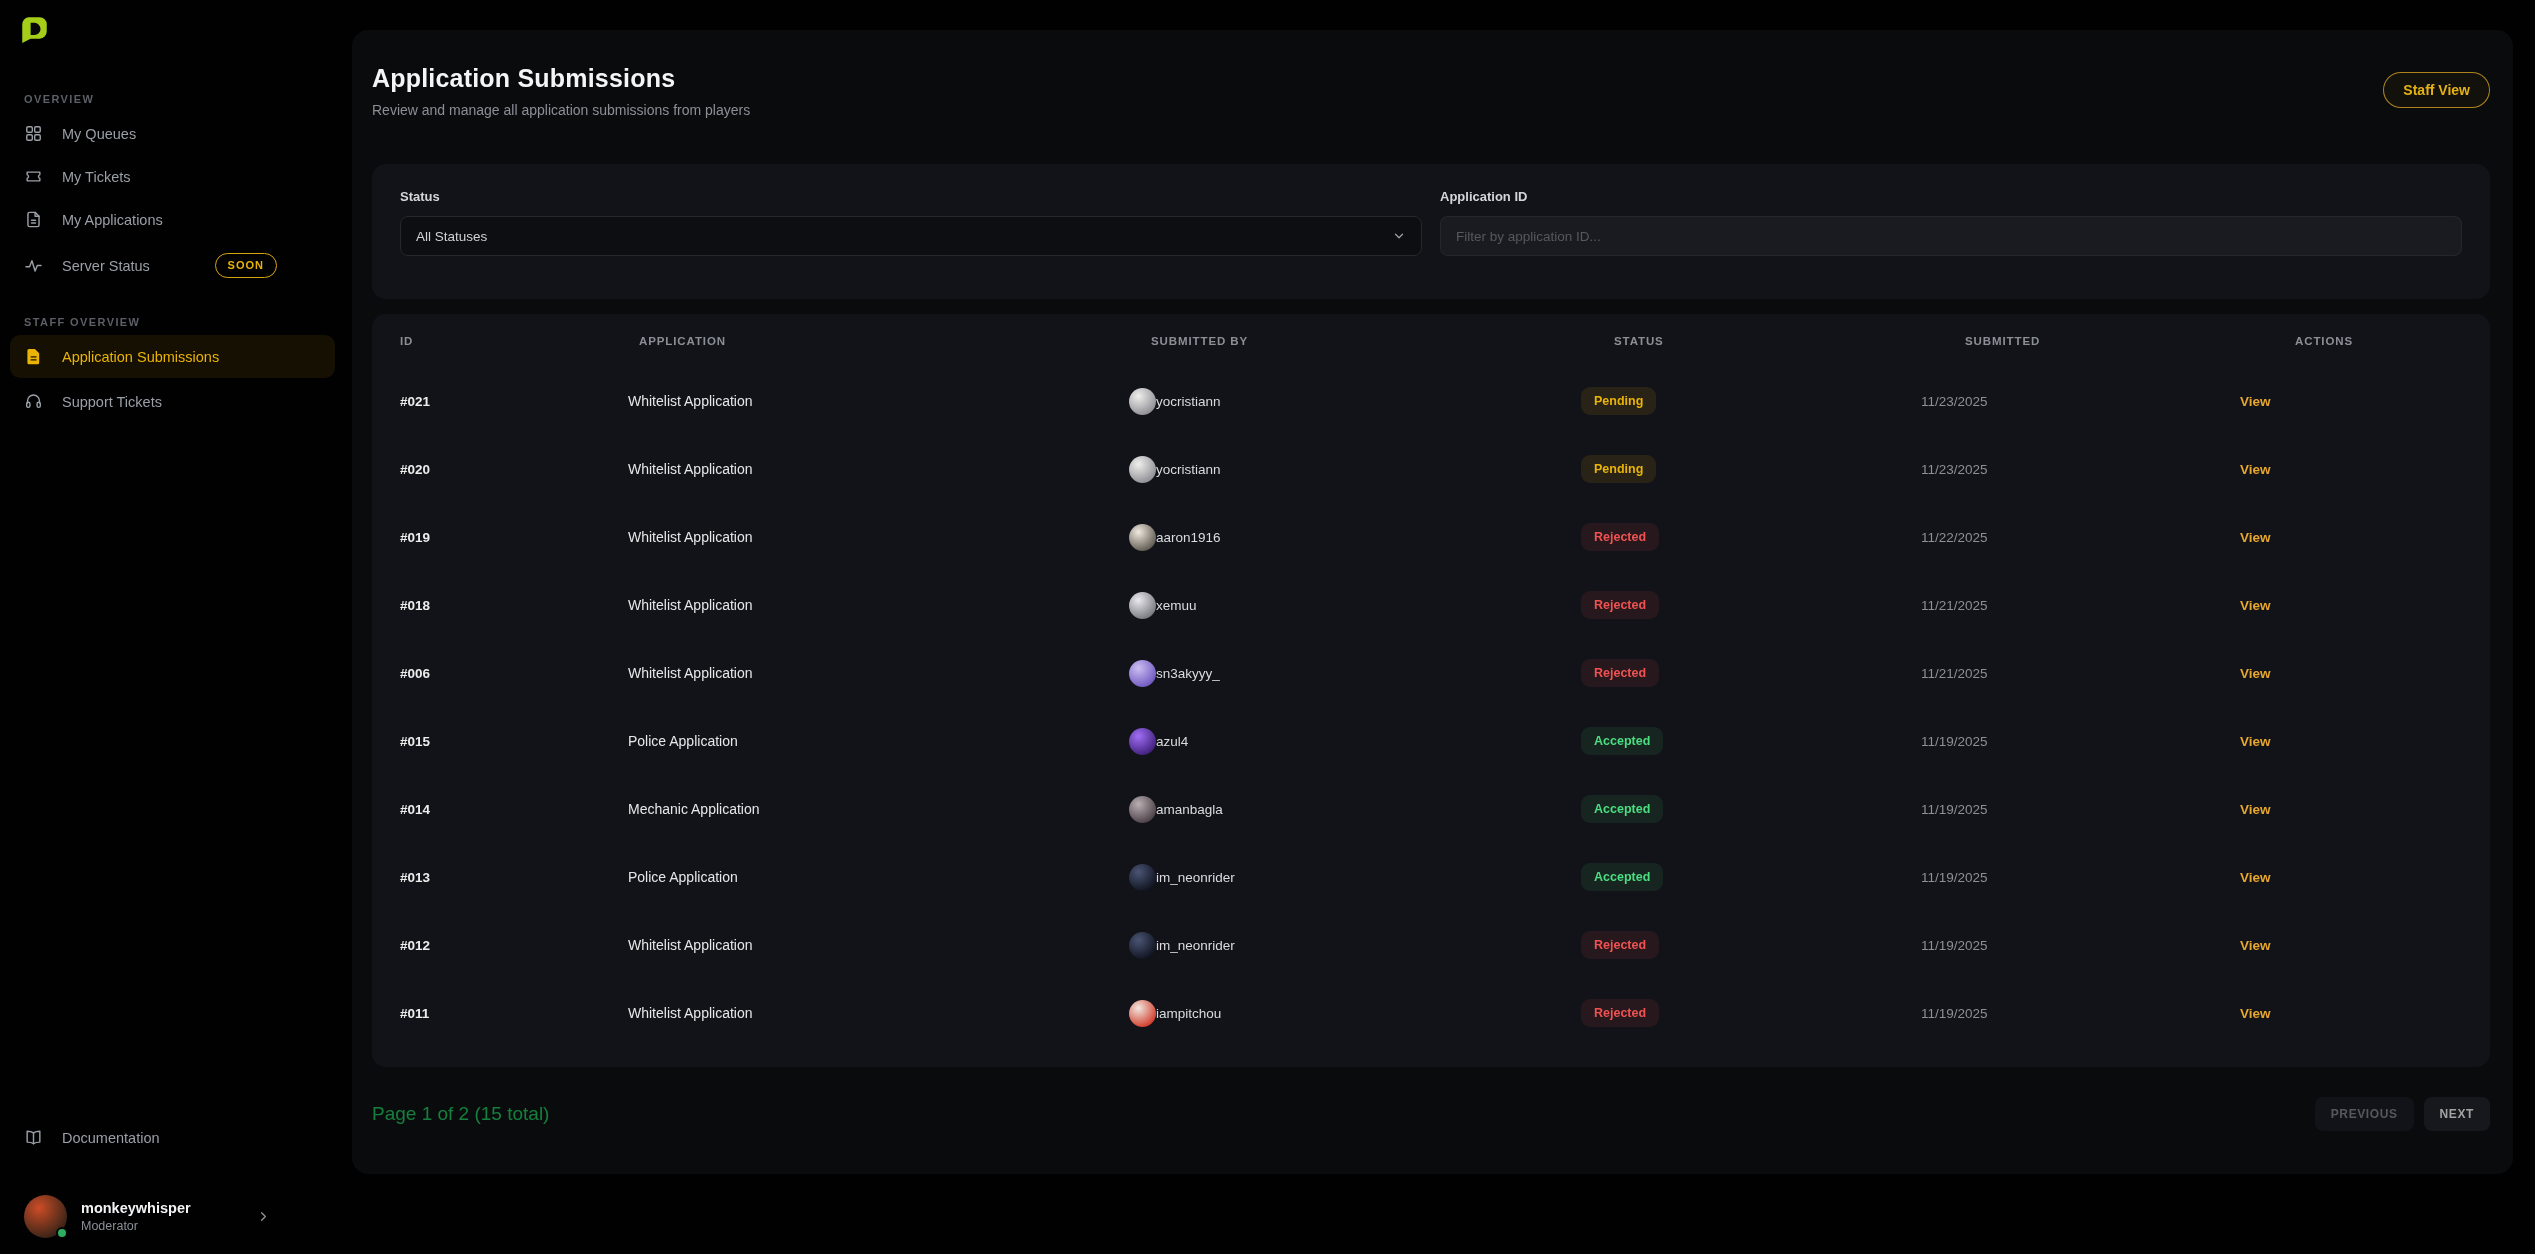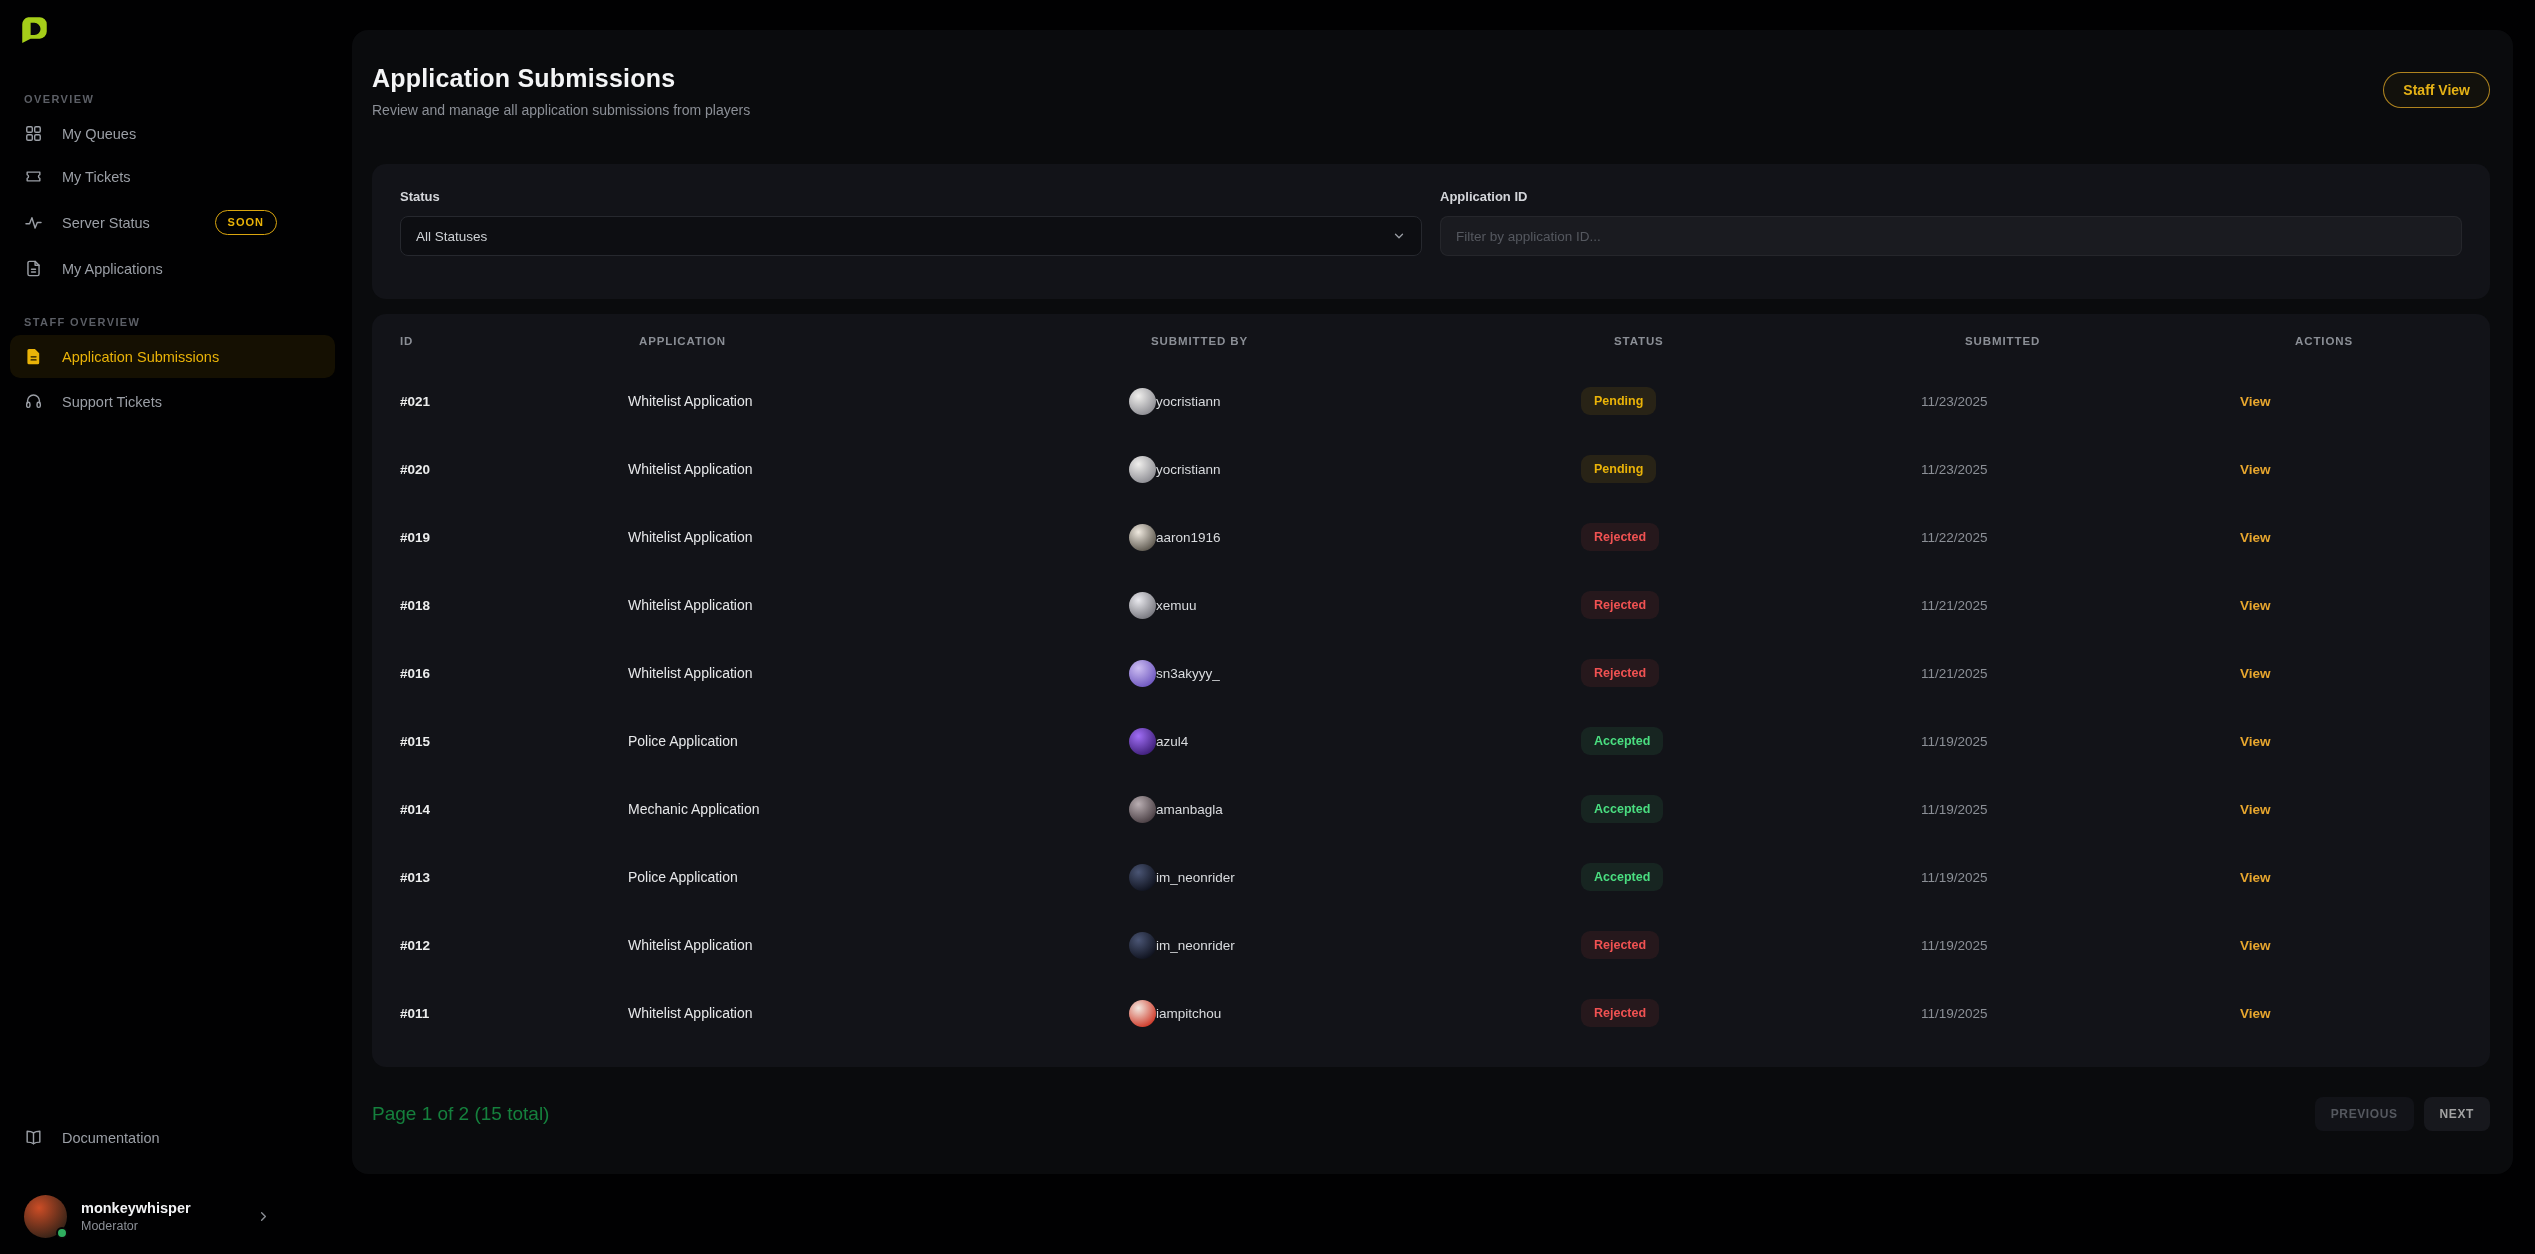--- a/index.html
+++ b/index.html
@@ -167,35 +167,35 @@
             <span class="icon">
               <svg viewBox="0 0 24 24" fill="none" stroke="currentColor" stroke-width="1.8" stroke-linecap="round" stroke-linejoin="round">
                 <path d="M4 6.5h16v3.2a2.4 2.4 0 0 0 0 4.6v3.2H4v-3.2a2.4 2.4 0 0 0 0-4.6z"></path>
               </svg>
             </span>
             <span>My Tickets</span>
           </div>
           <div class="nav-item">
             <span class="icon">
               <svg viewBox="0 0 24 24" fill="none" stroke="currentColor" stroke-width="1.8" stroke-linecap="round" stroke-linejoin="round">
-                <polyline points="2.5 13.5 7 13.5 10 6 14 19 16.8 12 21.5 12"></polyline>
-              </svg>
-            </span>
-            <span>Server Status</span>
-            <span class="soon-badge">SOON</span>
-          </div>
-          <div class="nav-item">
-            <span class="icon">
-              <svg viewBox="0 0 24 24" fill="none" stroke="currentColor" stroke-width="1.8" stroke-linecap="round" stroke-linejoin="round">
                 <path d="M14 3H7a2 2 0 0 0-2 2v14a2 2 0 0 0 2 2h10a2 2 0 0 0 2-2V8z"></path>
                 <path d="M14 3v5h5"></path>
                 <path d="M9.5 13h5M9.5 16.5h5"></path>
               </svg>
             </span>
             <span>My Applications</span>
+          </div>
+          <div class="nav-item">
+            <span class="icon">
+              <svg viewBox="0 0 24 24" fill="none" stroke="currentColor" stroke-width="1.8" stroke-linecap="round" stroke-linejoin="round">
+                <polyline points="2.5 13.5 7 13.5 10 6 14 19 16.8 12 21.5 12"></polyline>
+              </svg>
+            </span>
+            <span>Server Status</span>
+            <span class="soon-badge">SOON</span>
           </div>
         </div>
         <div class="nav-section">
           <div class="nav-label">STAFF OVERVIEW</div>
           <div class="nav-item active">
             <span class="icon">
               <svg viewBox="0 0 24 24">
                 <path d="M6.2 2.5h7.6l5.4 5.4V20a1.9 1.9 0 0 1-1.9 1.9H6.2A1.9 1.9 0 0 1 4.3 20V4.4a1.9 1.9 0 0 1 1.9-1.9z" fill="currentColor"></path>
                 <path d="M9 12.4h6.2M9 16.3h6.2" stroke="#1c1603" stroke-width="1.7" stroke-linecap="round"></path>
               </svg>
@@ -331,21 +331,21 @@
       <span>xemuu</span>
     </span>
     <span>
       <span class="badge rejected">Rejected</span>
     </span>
     <span class="cell-date">11/21/2025</span>
     <span class="view-link">View</span>
   </div>
 
   <div class="t-row">
-    <span class="cell-id">#016</span>
+    <span class="cell-id">#006</span>
     <span class="cell-app">Whitelist Application</span>
     <span class="cell-user">
       <span class="avatar-sm" style="background: radial-gradient(circle at 35% 30%, rgb(205, 190, 242) 0%, rgb(111, 88, 192) 78%);"></span>
       <span>sn3akyyy_</span>
     </span>
     <span>
       <span class="badge rejected">Rejected</span>
     </span>
     <span class="cell-date">11/21/2025</span>
     <span class="view-link">View</span>

